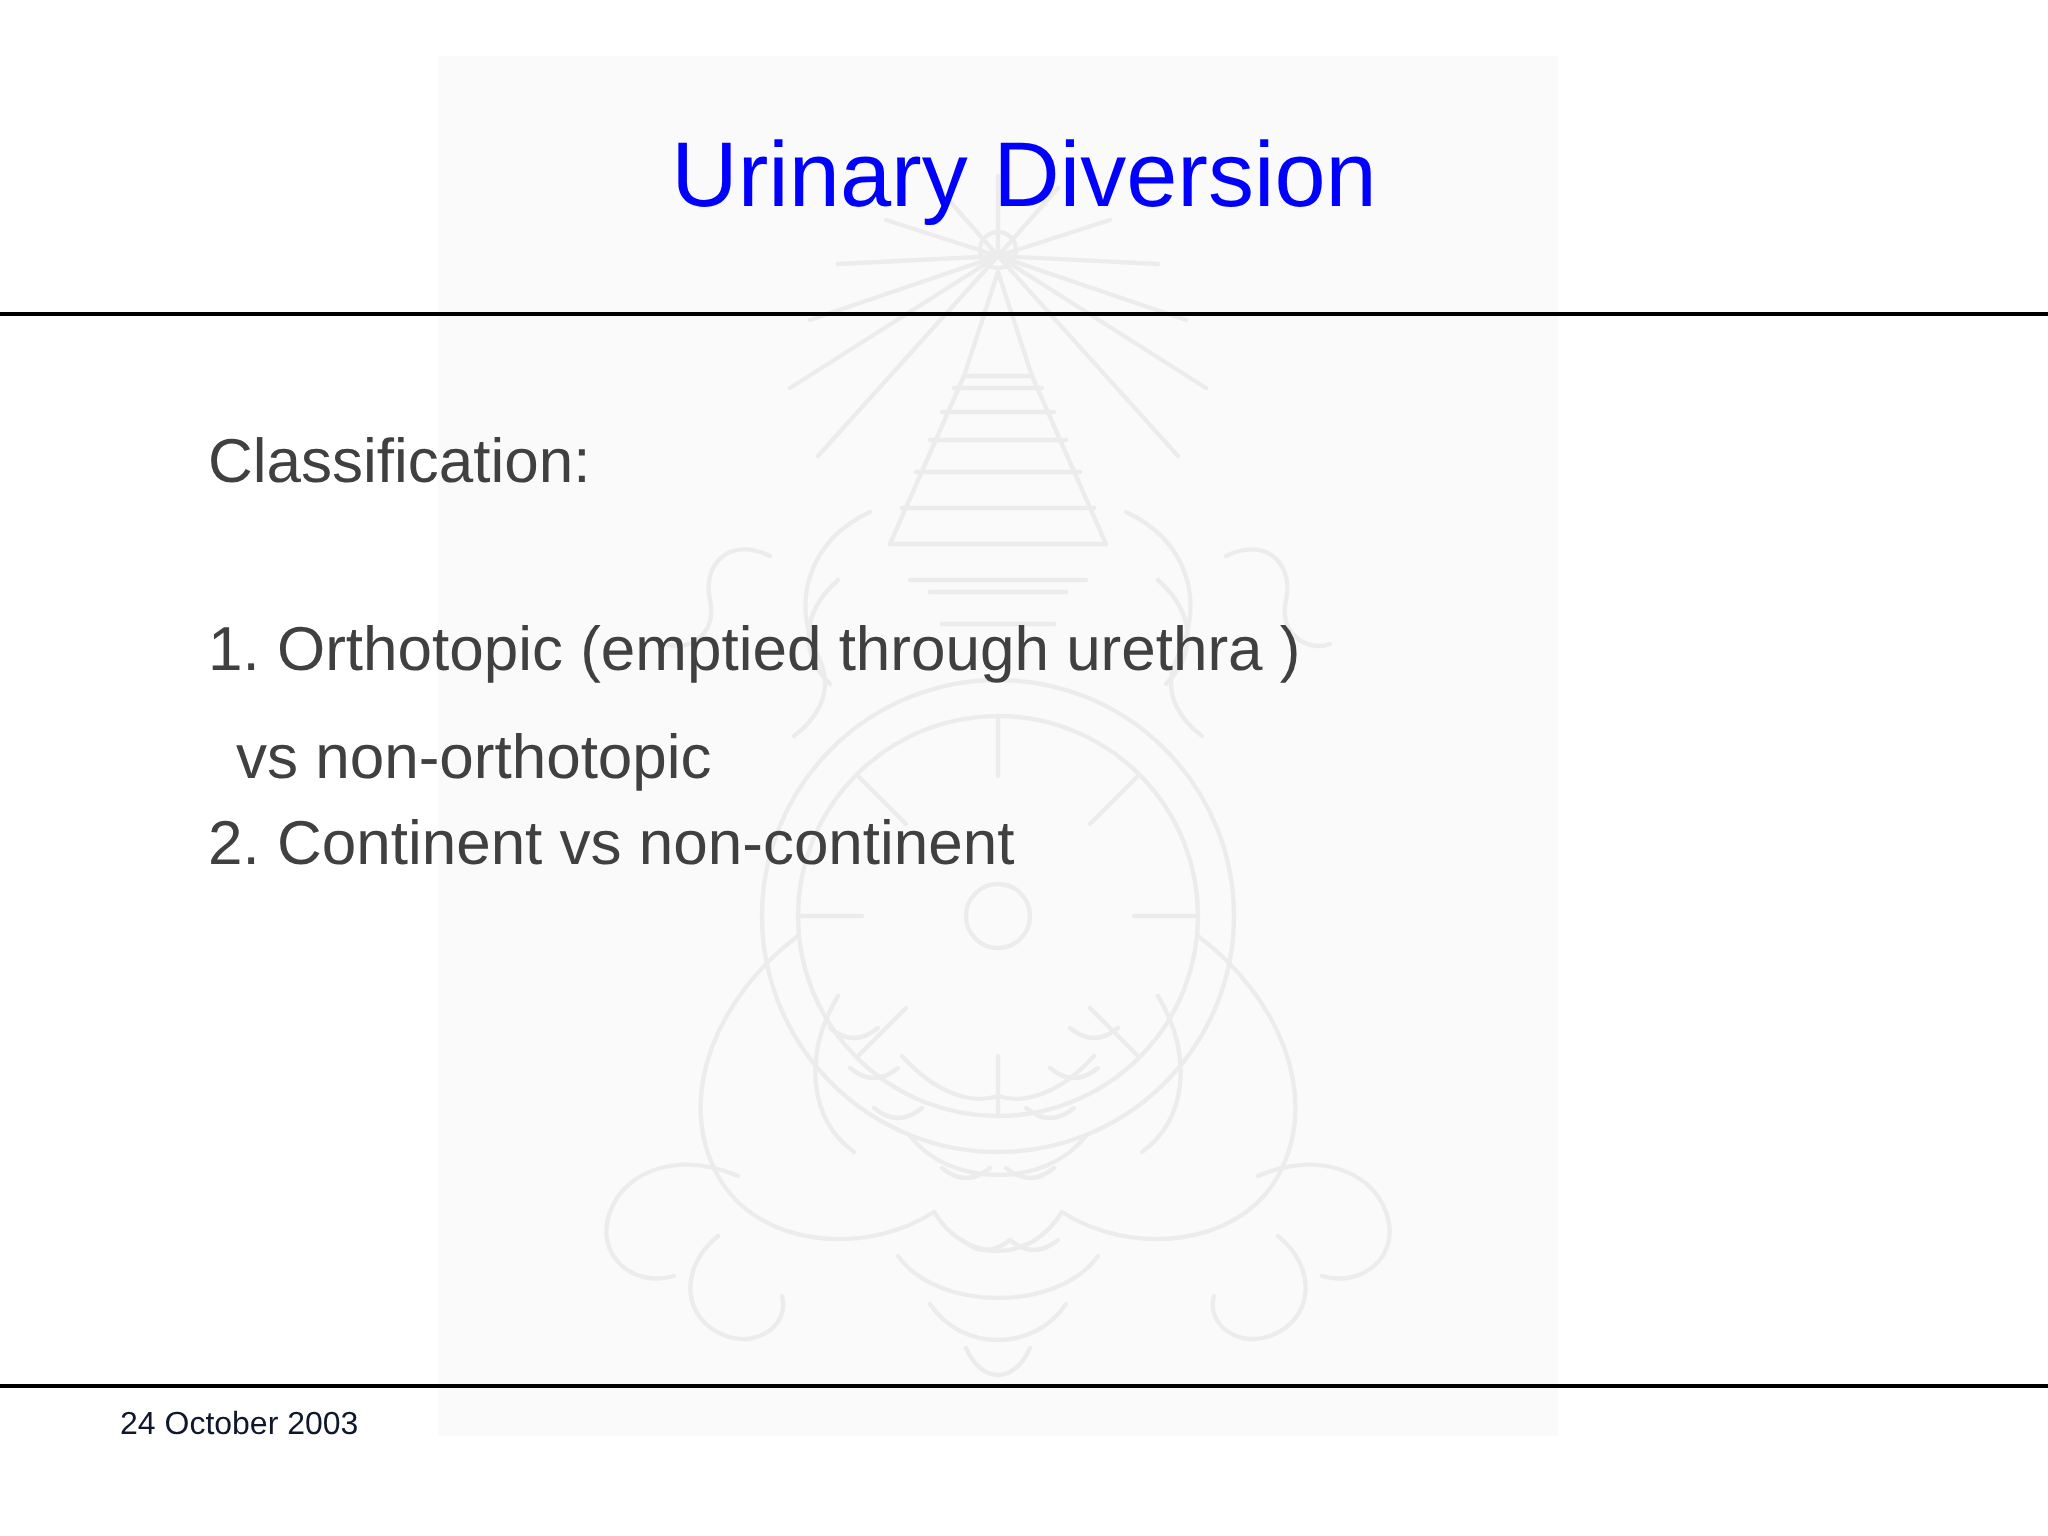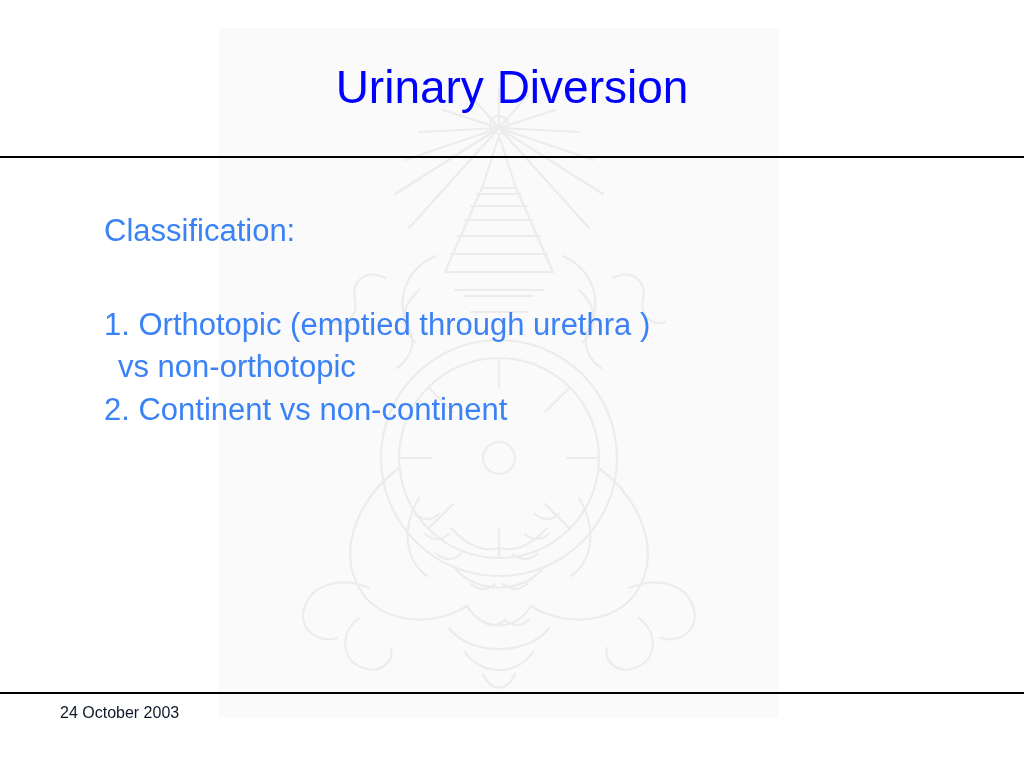--- a/index.html
+++ b/index.html
@@ -72,30 +72,30 @@
 
   .body-text {
     position: absolute;
     left: 104px;
     top: 212px;
     width: 860px;
     z-index: 3;
   }
   .body-line {
     font-size: 31px;
-    color: #3b82f6;
+    color: #404040;
     line-height: 1.22;
     white-space: pre;
     font-family: "Liberation Sans", sans-serif;
   }
   .line-indent {
     padding-left: 14px;
   }
   .gap-1 { margin-top: 56px; }
-  .gap-2 { margin-top: 4px; }
+  .gap-2 { margin-top: 16px; }
   .gap-3 { margin-top: 6px; }
 
   .footer-date {
     position: absolute;
     left: 60px;
     top: 704px;
     font-size: 16px;
     color: #0f172a;
     font-family: "Liberation Sans", sans-serif;
     z-index: 3;

